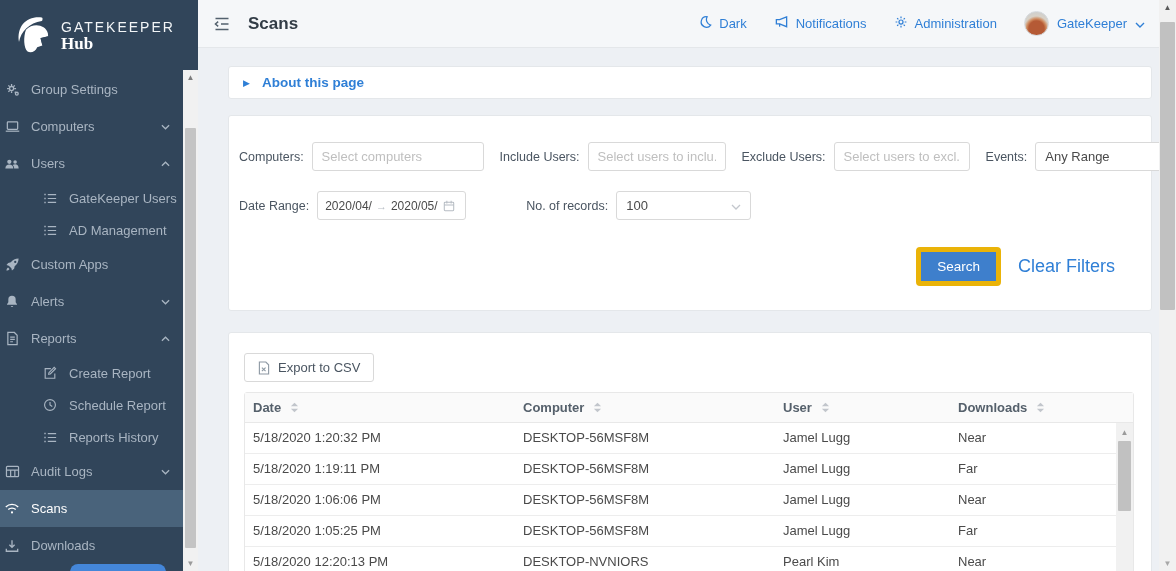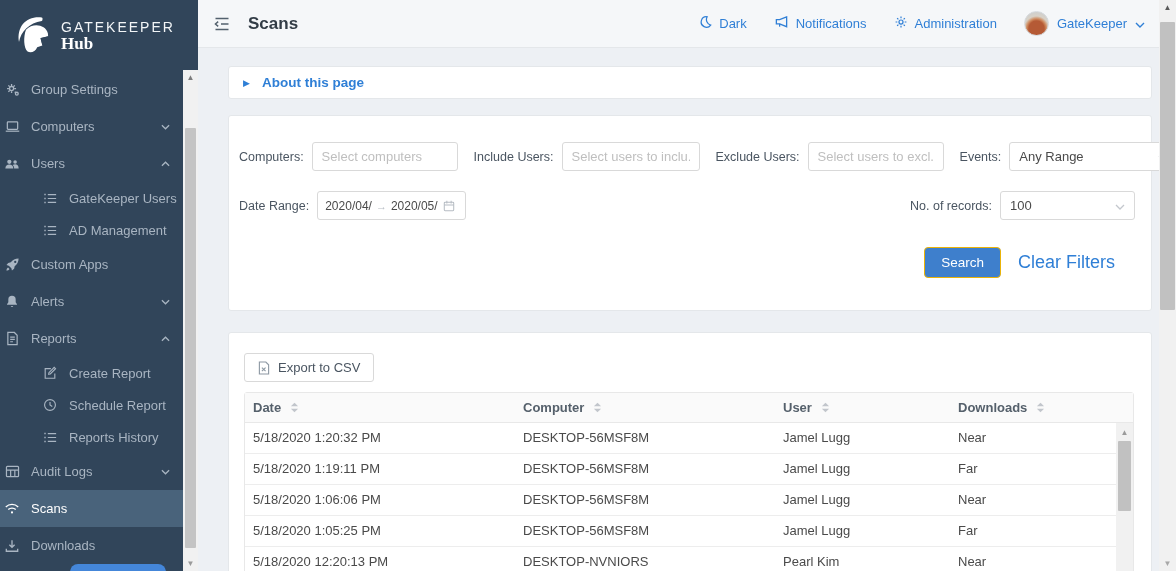--- a/index.html
+++ b/index.html
@@ -43,33 +43,33 @@
   .content { position:absolute; top:48px; left:0; right:0; bottom:0; background:#edf0f4; }
   .card { position:absolute; left:30px; width:924px; background:#fff; border:1px solid #e4e7ea; border-radius:3px; }
 
   
   .about { top:18px; height:33px; display:flex; align-items:center; padding-left:14px; }
   .about-tri { color:#2f7fd6; font-size:9px; margin-right:12px; }
   .about-label { color:#2f7fd6; font-size:13.5px; font-weight:600; }
 
   
   .filters { top:67px; height:196px; padding:26px 0 0 10px; }
-  .frow { display:flex; align-items:center;justify-content:space-between; }
+  .frow { display:flex; align-items:center; }
   .fgroup { display:flex; align-items:center; margin-right:16px; }
   .flabel { font-size:12.5px; color:#4a5561; margin-right:8px; white-space:nowrap; }
   .finput { height:29px; border:1px solid #d9d9d9; border-radius:3px; background:#fff; font-size:13px; color:#4a4a4a; padding:0 9px; font-family:"Liberation Sans",sans-serif; }
   .finput::placeholder { color:#bfbfbf; }
   .fselect { height:29px; border:1px solid #d9d9d9; border-radius:3px; background:#fff; display:flex; align-items:center; padding:0 9px; font-size:13px; color:#4a4a4a; cursor:pointer; }
   .fselect .sel-chev { margin-left:auto; color:#c3c7cd; }
   .frow2 { margin-top:20px;gap:44px; }
   .daterange { width:149px; height:29px; border:1px solid #d9d9d9; border-radius:3px; display:flex; align-items:center; padding:0 7px; font-size:12px; color:#4a4a4a; gap:4px; cursor:pointer; }
   .dr-arrow { color:#b6bcc3; font-size:11px; }
   .dr-cal { color:#b6bcc3; margin-left:1px; display:inline-flex; }
   .frow3 { margin-top:27px; justify-content:flex-end; padding-right:36px; gap:17px; }
-  .search-btn { background:#3e7fcc; color:#fff; border:1px solid #eab308; border-radius:4px; font-size:13.5px; padding:7px 16px; cursor:pointer; font-family:"Liberation Sans",sans-serif; }
+  .search-btn { background:#3e7fcc; color:#fff; border:5px solid #eab308; border-radius:4px; font-size:13.5px; padding:7px 16px; cursor:pointer; font-family:"Liberation Sans",sans-serif; }
   .clear-link { color:#2f7fd6; font-size:18px; cursor:pointer; }
 
   
   .tcard { top:284px; height:300px; padding:20px 15px 0 15px; }
   .export-btn { display:inline-flex; align-items:center; gap:8px; border:1px solid #d9d9d9; border-radius:3px; background:#fff; color:#4a5561; font-size:13px; padding:6px 13px; cursor:pointer; font-family:"Liberation Sans",sans-serif; }
   .export-btn .eico { color:#8d98a3; display:inline-flex; }
   .tablewrap { position:relative; margin-top:10px; width:890px; border:1px solid #e8e8e8; border-radius:3px 3px 0 0; }
   table { border-collapse:collapse; width:100%; table-layout:fixed; }
   th { background:#fafafa; height:29px; text-align:left; font-size:13px; font-weight:700; color:#55606b; padding:0 0 0 8px; border-bottom:1px solid #e8e8e8; }
   td { height:31px; font-size:13px; color:#4a4a4a; padding:0 0 0 8px; border-bottom:1px solid #ededed; background:#fff; }
@@ -312,21 +312,21 @@
 
       <div class="card about">
         <span class="about-tri">▶</span>
         <span class="about-label">About this page</span>
       </div>
 
       <div class="card filters">
         <div class="frow">
           <div class="fgroup">
             <span class="flabel">Computers:</span>
-            <input class="finput" style="width: 146px;" placeholder="Select computers">
+            <input class="finput" style="width: 172px;" placeholder="Select computers">
           </div>
           <div class="fgroup">
             <span class="flabel">Include Users:</span>
             <input class="finput" style="width: 138px;" placeholder="Select users to inclu...">
           </div>
           <div class="fgroup">
             <span class="flabel">Exclude Users:</span>
             <input class="finput" style="width: 136px;" placeholder="Select users to excl...">
           </div>
           <div class="fgroup" style="margin-right:0;">

